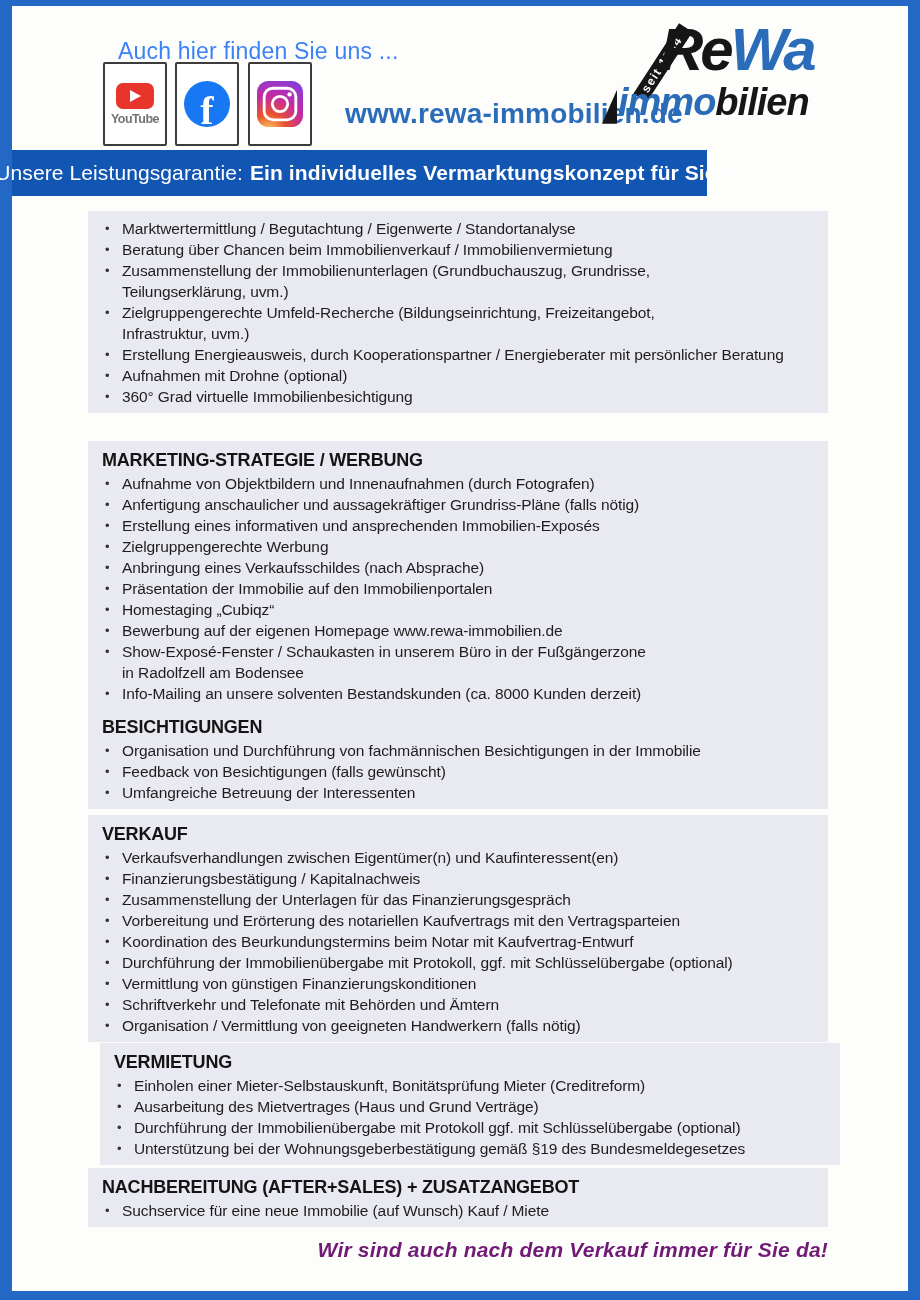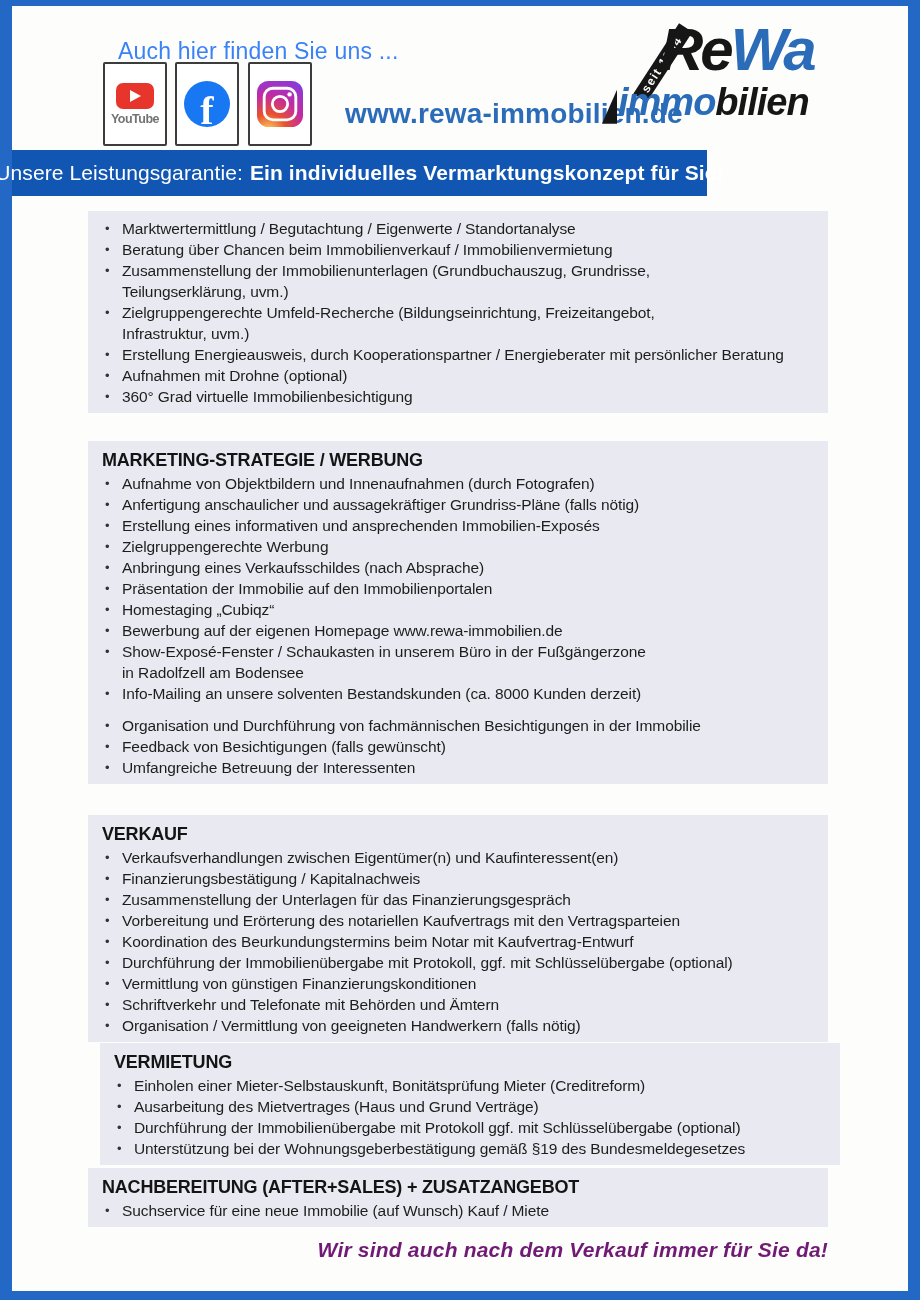--- a/index.html
+++ b/index.html
@@ -241,20 +241,21 @@
 in Radolfzell am Bodensee</span>
           </div>
           <div class="bullet">
             <span class="dot">•</span>
             <span class="btext">Info-Mailing an unsere solventen Bestandskunden (ca. 8000 Kunden derzeit)</span>
           </div>
         </div>
   </div>
 
   <div class="section">
+    <div class="section-title">BESICHTIGUNGEN</div>
     <div class="items">
           <div class="bullet">
             <span class="dot">•</span>
             <span class="btext">Organisation und Durchführung von fachmännischen Besichtigungen in der Immobilie</span>
           </div>
           <div class="bullet">
             <span class="dot">•</span>
             <span class="btext">Feedback von Besichtigungen (falls gewünscht)</span>
           </div>
           <div class="bullet">

